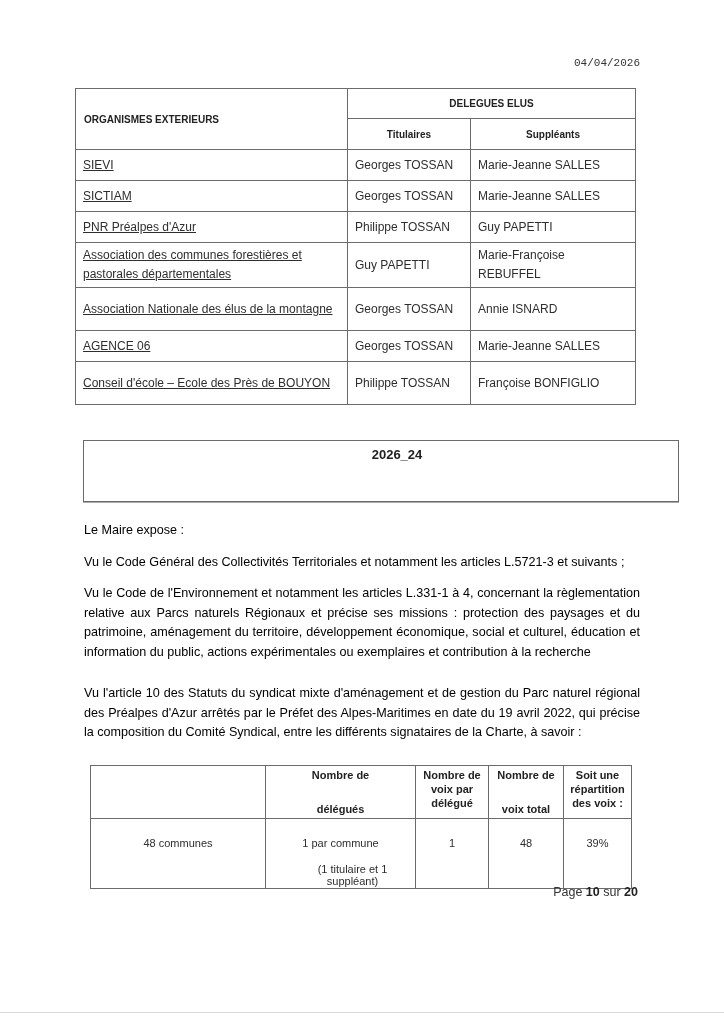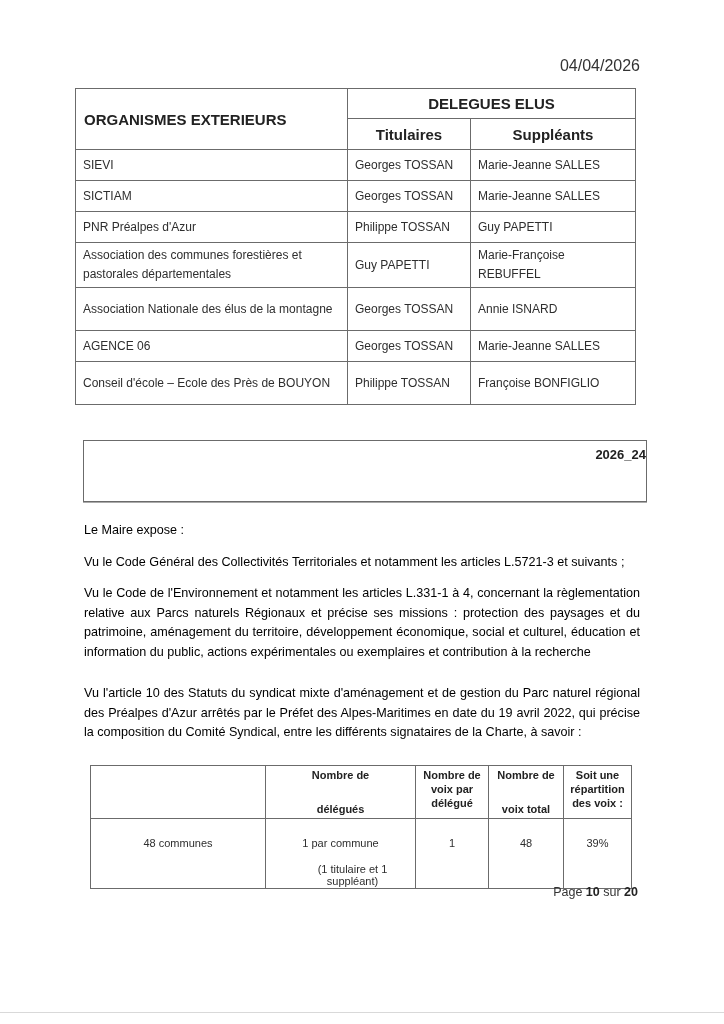--- a/index.html
+++ b/index.html
@@ -1,40 +1,41 @@
 <!DOCTYPE html>
 <html><head>
 <meta charset="utf-8">
 <style>
   html, body { margin: 0; padding: 0; }
   body {
     width: 724px; height: 1024px; background: #ffffff; position: relative; overflow: hidden;
     font-family: "Liberation Sans", "DejaVu Sans", sans-serif; color: #2a2a2a;
   }
-  .date { position: absolute; top: 57px; right: 84px; font-size: 16px; color: #333; }
+  .date { position: absolute; top: 57px; right: 84px; font-size: 11px; color: #333; font-family: Liberation Mono, monospace; }
   table { border-collapse: collapse; position: absolute; }
   td, th { border: 1px solid #6b6b6b; font-size: 12px; color: #2e2e2e; }
 
   
   #delegues-table { left: 75px; top: 88px; width: 561px; }
-  #delegues-table th { font-weight: bold; font-size: 15px; color: #222; text-align: center; }
+  #delegues-table th { font-weight: bold; font-size: 10px; color: #222; text-align: center; }
   #delegues-table th.org { text-align: left; padding-left: 8px; width: 262px; }
   #delegues-table th.group { height: 27px; }
   #delegues-table th.sub { height: 28px; }
   #delegues-table td { padding: 3px 7px; line-height: 19px; vertical-align: middle; }
-  #delegues-table td.c-org { width: 255px; }
+  #delegues-table td.c-org { width: 255px; text-decoration: underline; }
   #delegues-table td.c-tit { width: 108px; }
   #delegues-table tr.r1 td { height: 24px; }
   #delegues-table tr.r2 td { height: 36px; }
 
   
   .title-box {
     position: absolute; left: 83px; top: 440px; width: 562px; height: 60px;
-    border: 1px solid #6b6b6b; text-align: right; font-weight: bold; font-size: 13px; color: #222;
+    border: 1px solid #6b6b6b; text-align: center; font-weight: bold; font-size: 13px; color: #222;
     box-shadow: 0 1px 0 #aaa;
+    padding-left: 32px;
   }
   .title-box .num { margin-top: 5px; line-height: 17px; }
   .title-box .line { line-height: 17px; }
 
   .para { position: absolute; left: 84px; width: 556px; font-size: 12.6px; line-height: 19.5px; color: #000000; text-align: justify; }
 
   
   #repartition-table { left: 90px; top: 765px; width: 542px; }
   #repartition-table th { font-weight: bold; font-size: 11px; color: #222; text-align: center; line-height: 14px; height: 52px; padding: 0 3px; }
   #repartition-table th .spaced { display: flex; flex-direction: column; justify-content: space-between; height: 48px; }

